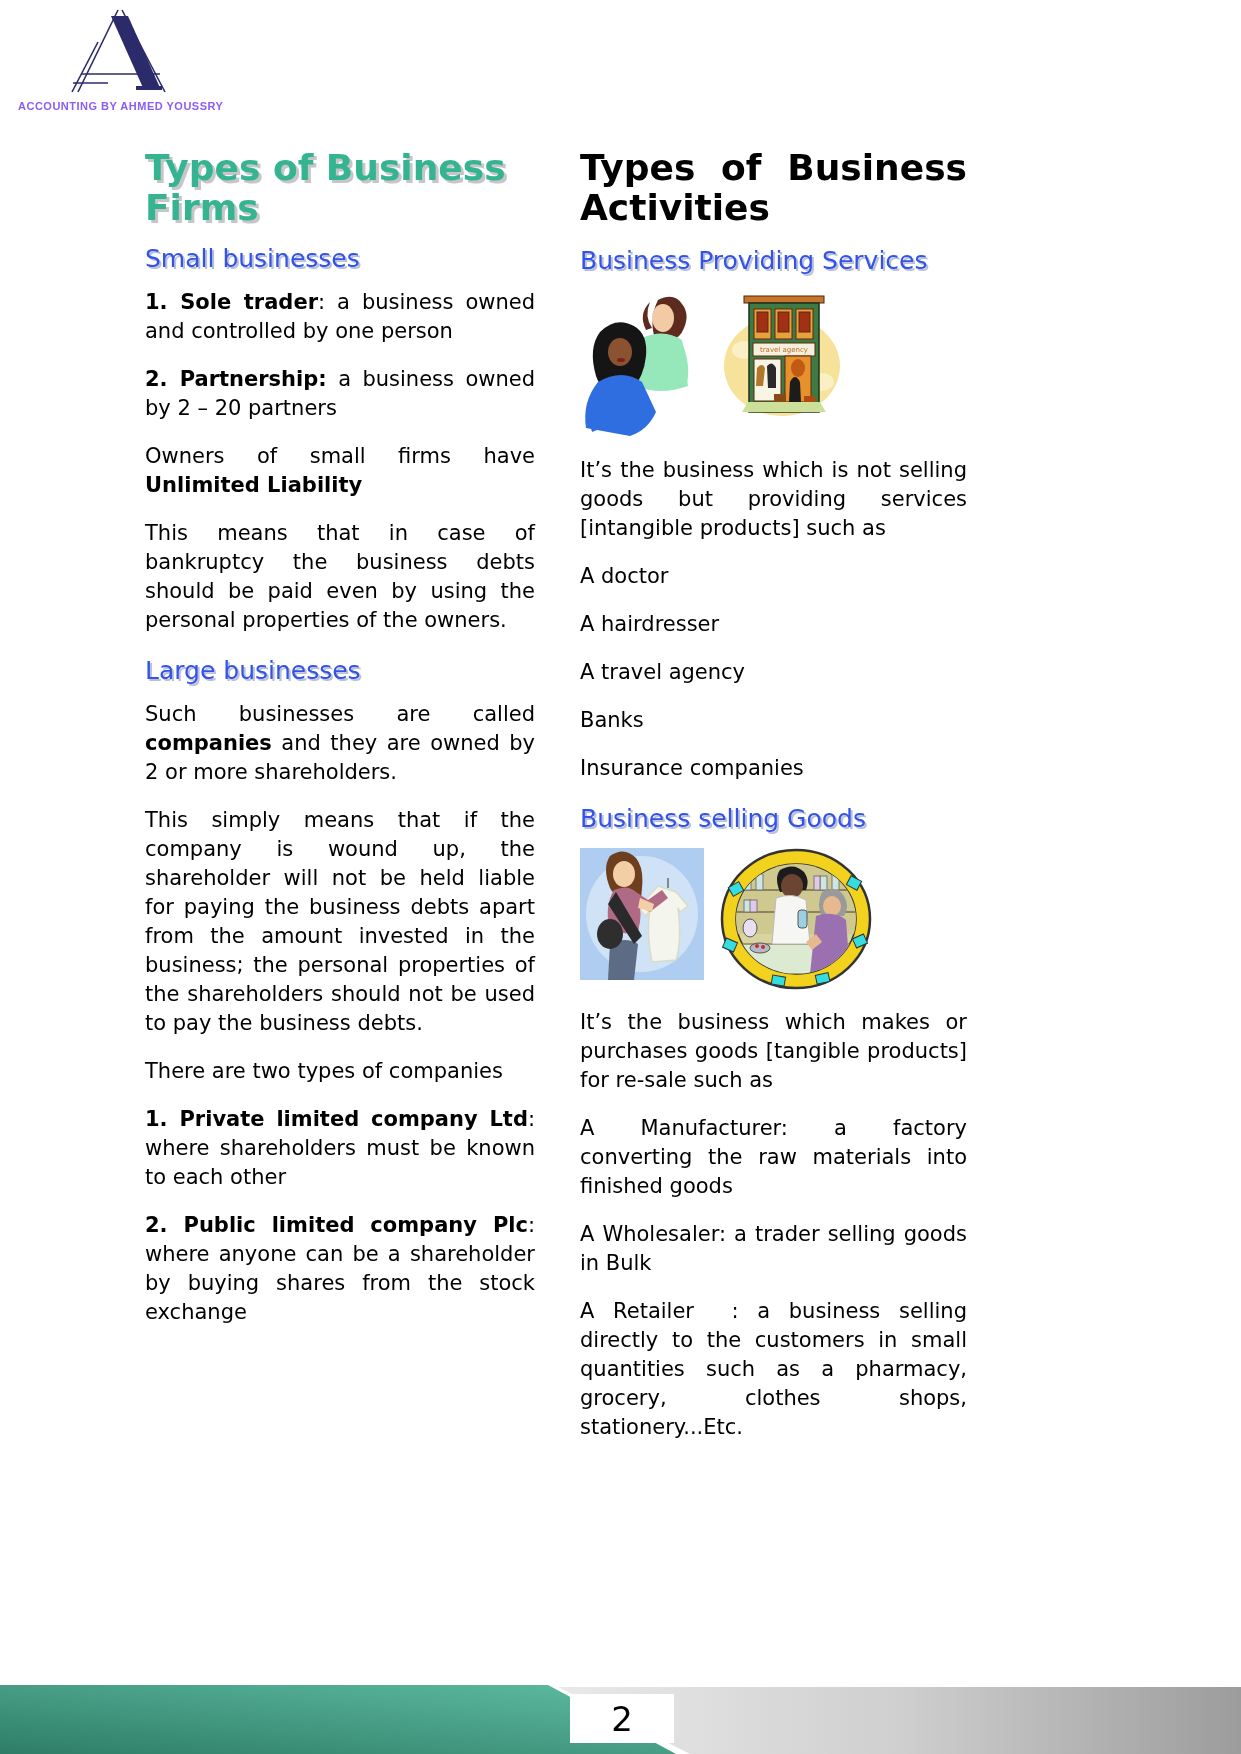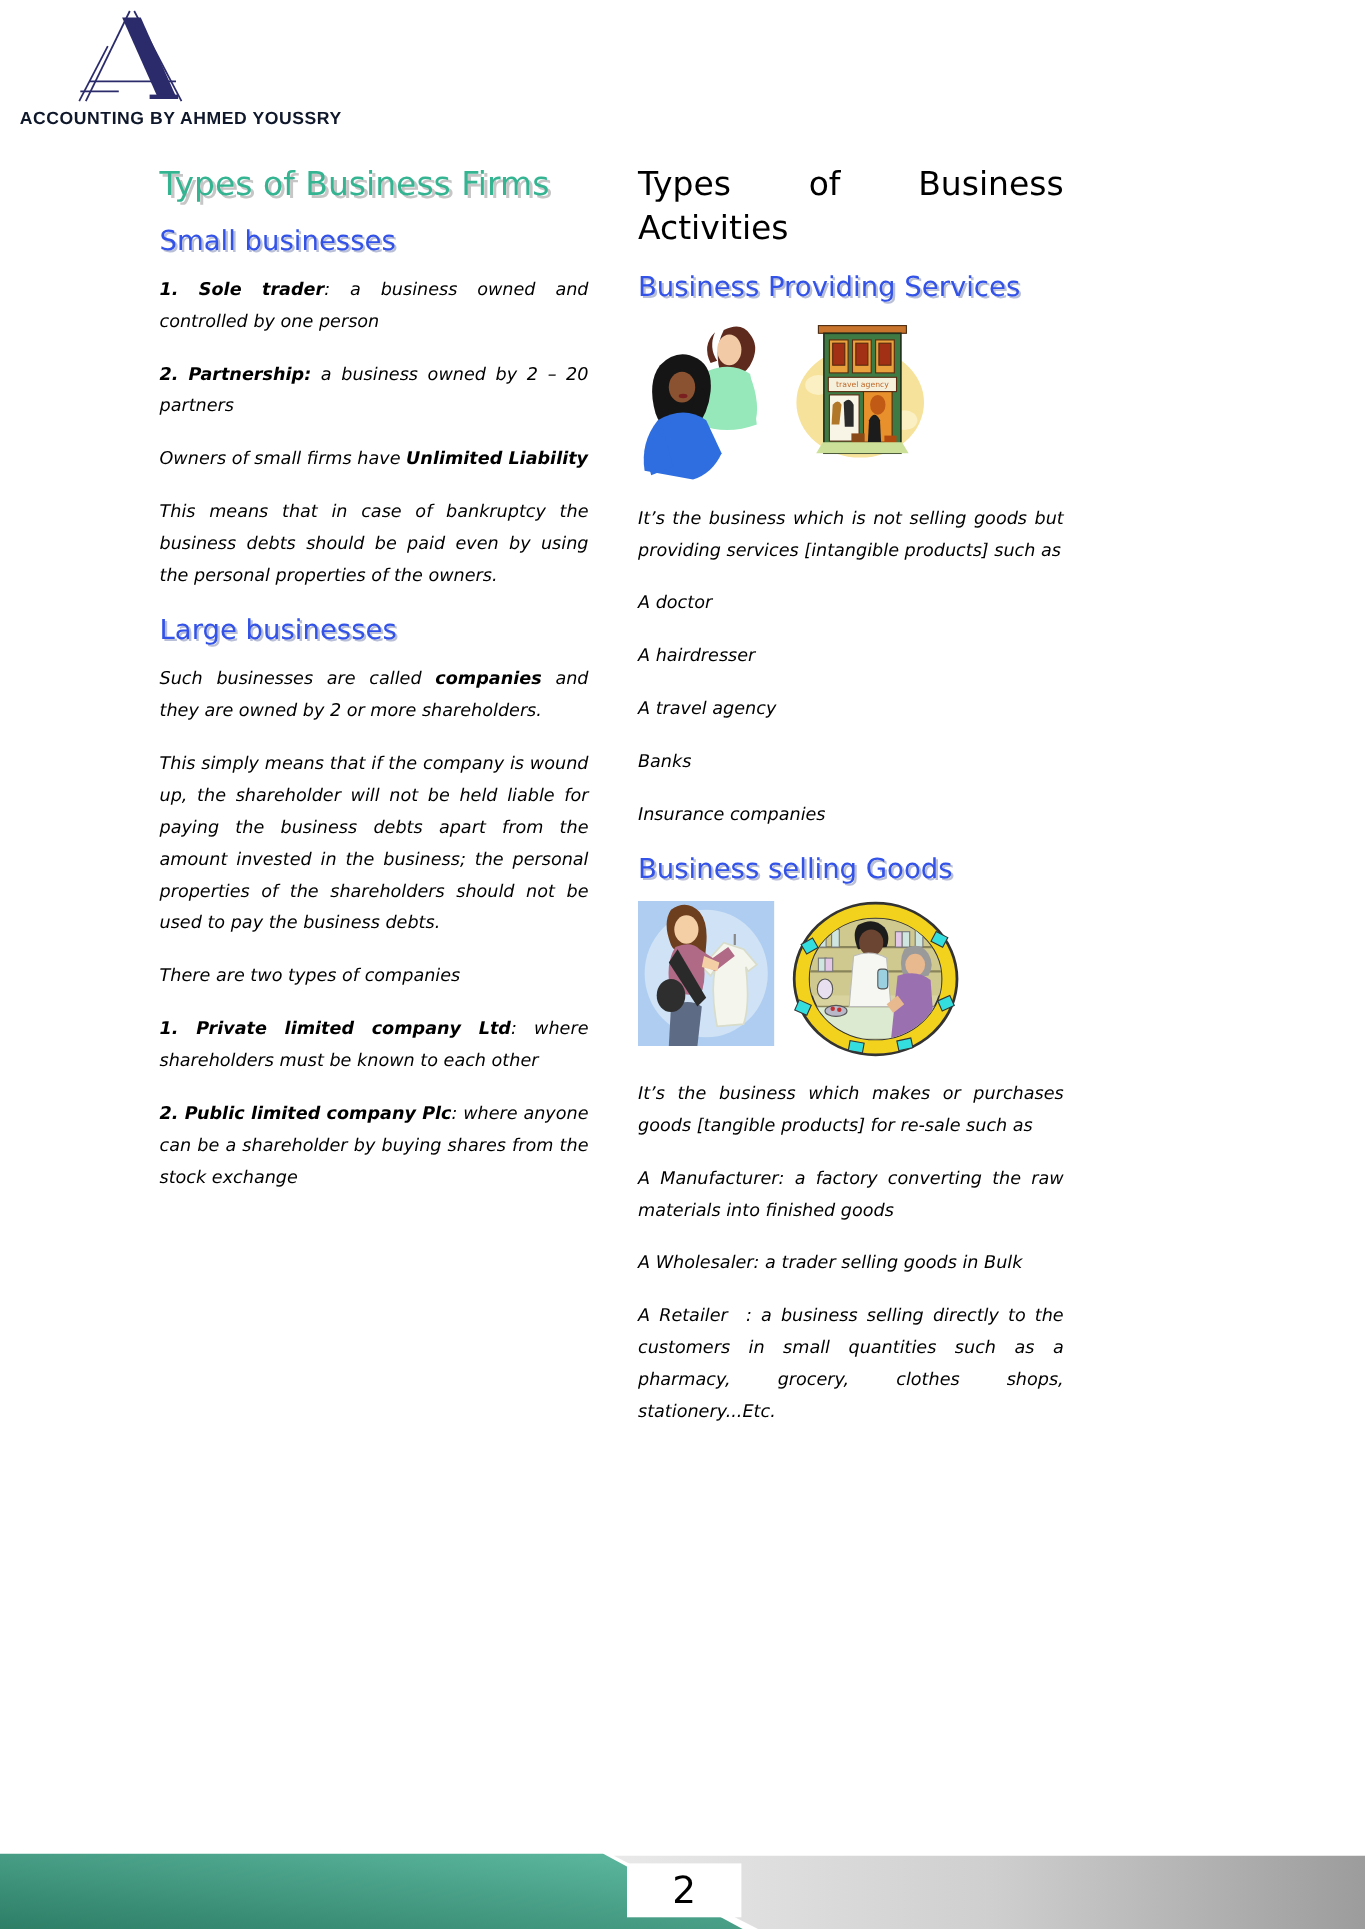--- a/index.html
+++ b/index.html
@@ -1,31 +1,31 @@
 <!DOCTYPE html>
 <html><head>
 <meta charset="utf-8">
 <style>
   html,body{margin:0;padding:0;background:#ffffff;}
   .page{position:relative;width:1241px;height:1754px;background:#ffffff;overflow:hidden;
         font-family:"DejaVu Sans", sans-serif;color:#000;}
   
   .logo{position:absolute;left:18px;top:8px;width:240px;}
-  .logo-caption{margin-top:2px;font-size:16px;font-weight:bold;letter-spacing:.5px;
-                color:#0f172a;font-family:"Liberation Sans",sans-serif;white-space:nowrap;}
+  .logo-caption{margin-top:2px;font-size:11px;font-weight:bold;letter-spacing:.5px;
+                color:#8b5cf6;font-family:"Liberation Sans",sans-serif;white-space:nowrap;}
   
   .col{position:absolute;top:148px;}
   .col-left{left:145px;width:390px;}
   .col-right{left:580px;width:387px;}
-  .title{font-size:30px;font-weight:normal;line-height:40px;margin:0 0 14px;}
+  .title{font-size:36px;font-weight:bold;line-height:40px;margin:0 0 14px;}
   .title.teal{color:#35b492;text-shadow:3px 3px 0 #c6c6c6;}
   .title.black{color:#000;text-align:justify;margin-bottom:16px;}
   .h-blue{font-size:25px;font-weight:normal;color:#3353e8;text-shadow:2px 2px 0 #b9bfd6;
           margin:6px 0 12px;line-height:34px;}
-  .body-p{font-size:16px;line-height:29px;text-align:justify;margin:0 0 19px;font-style:italic;}
+  .body-p{font-size:21px;line-height:29px;text-align:justify;margin:0 0 19px;}
   .b{font-weight:bold;}
   .img-row{display:flex;align-items:flex-start;gap:16px;margin:2px 0 18px;}
   .goods-list p:nth-child(2){}
   
   .footer{position:absolute;left:0;top:1685px;width:1241px;height:69px;}
   .footer svg{position:absolute;left:0;top:0;}
   .page-num-box{position:absolute;left:570px;top:9px;width:104px;height:49px;background:#ffffff;
                 display:flex;align-items:center;justify-content:center;
                 font-size:34px;color:#000;}
 </style>

